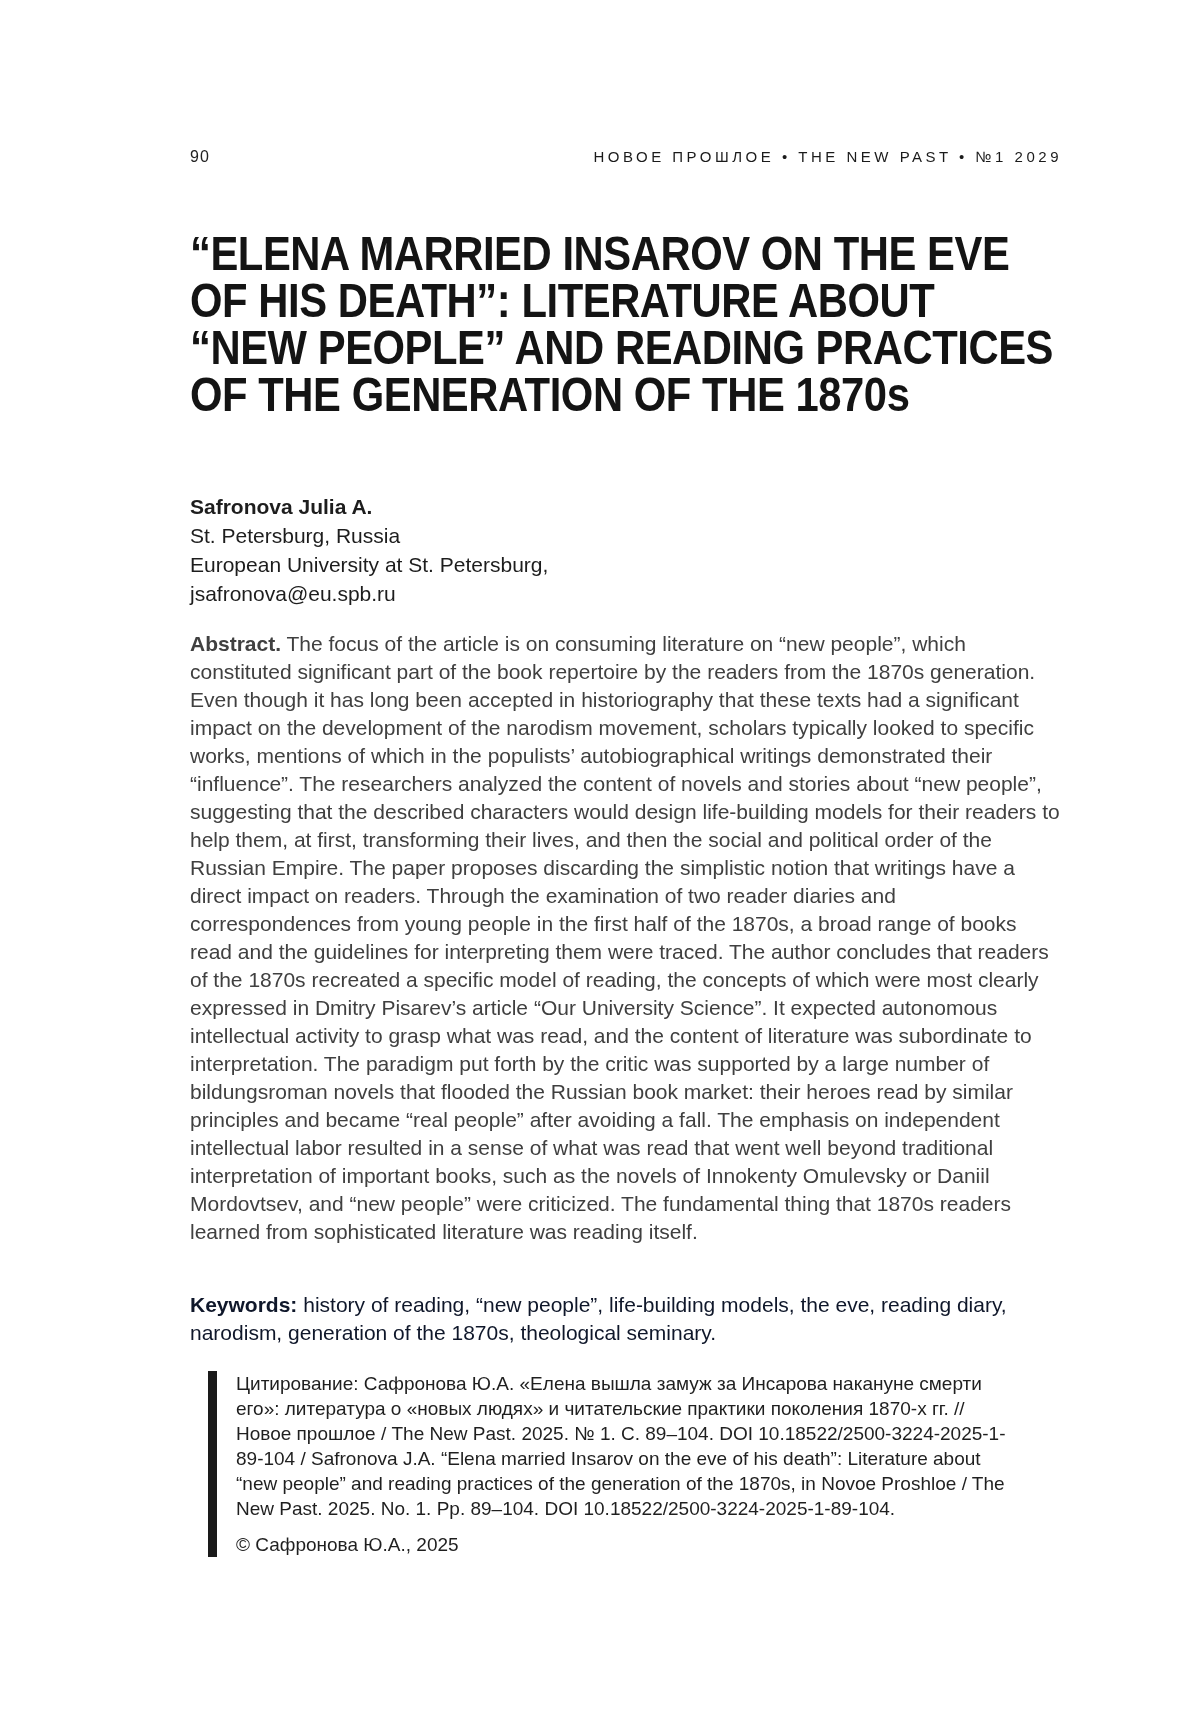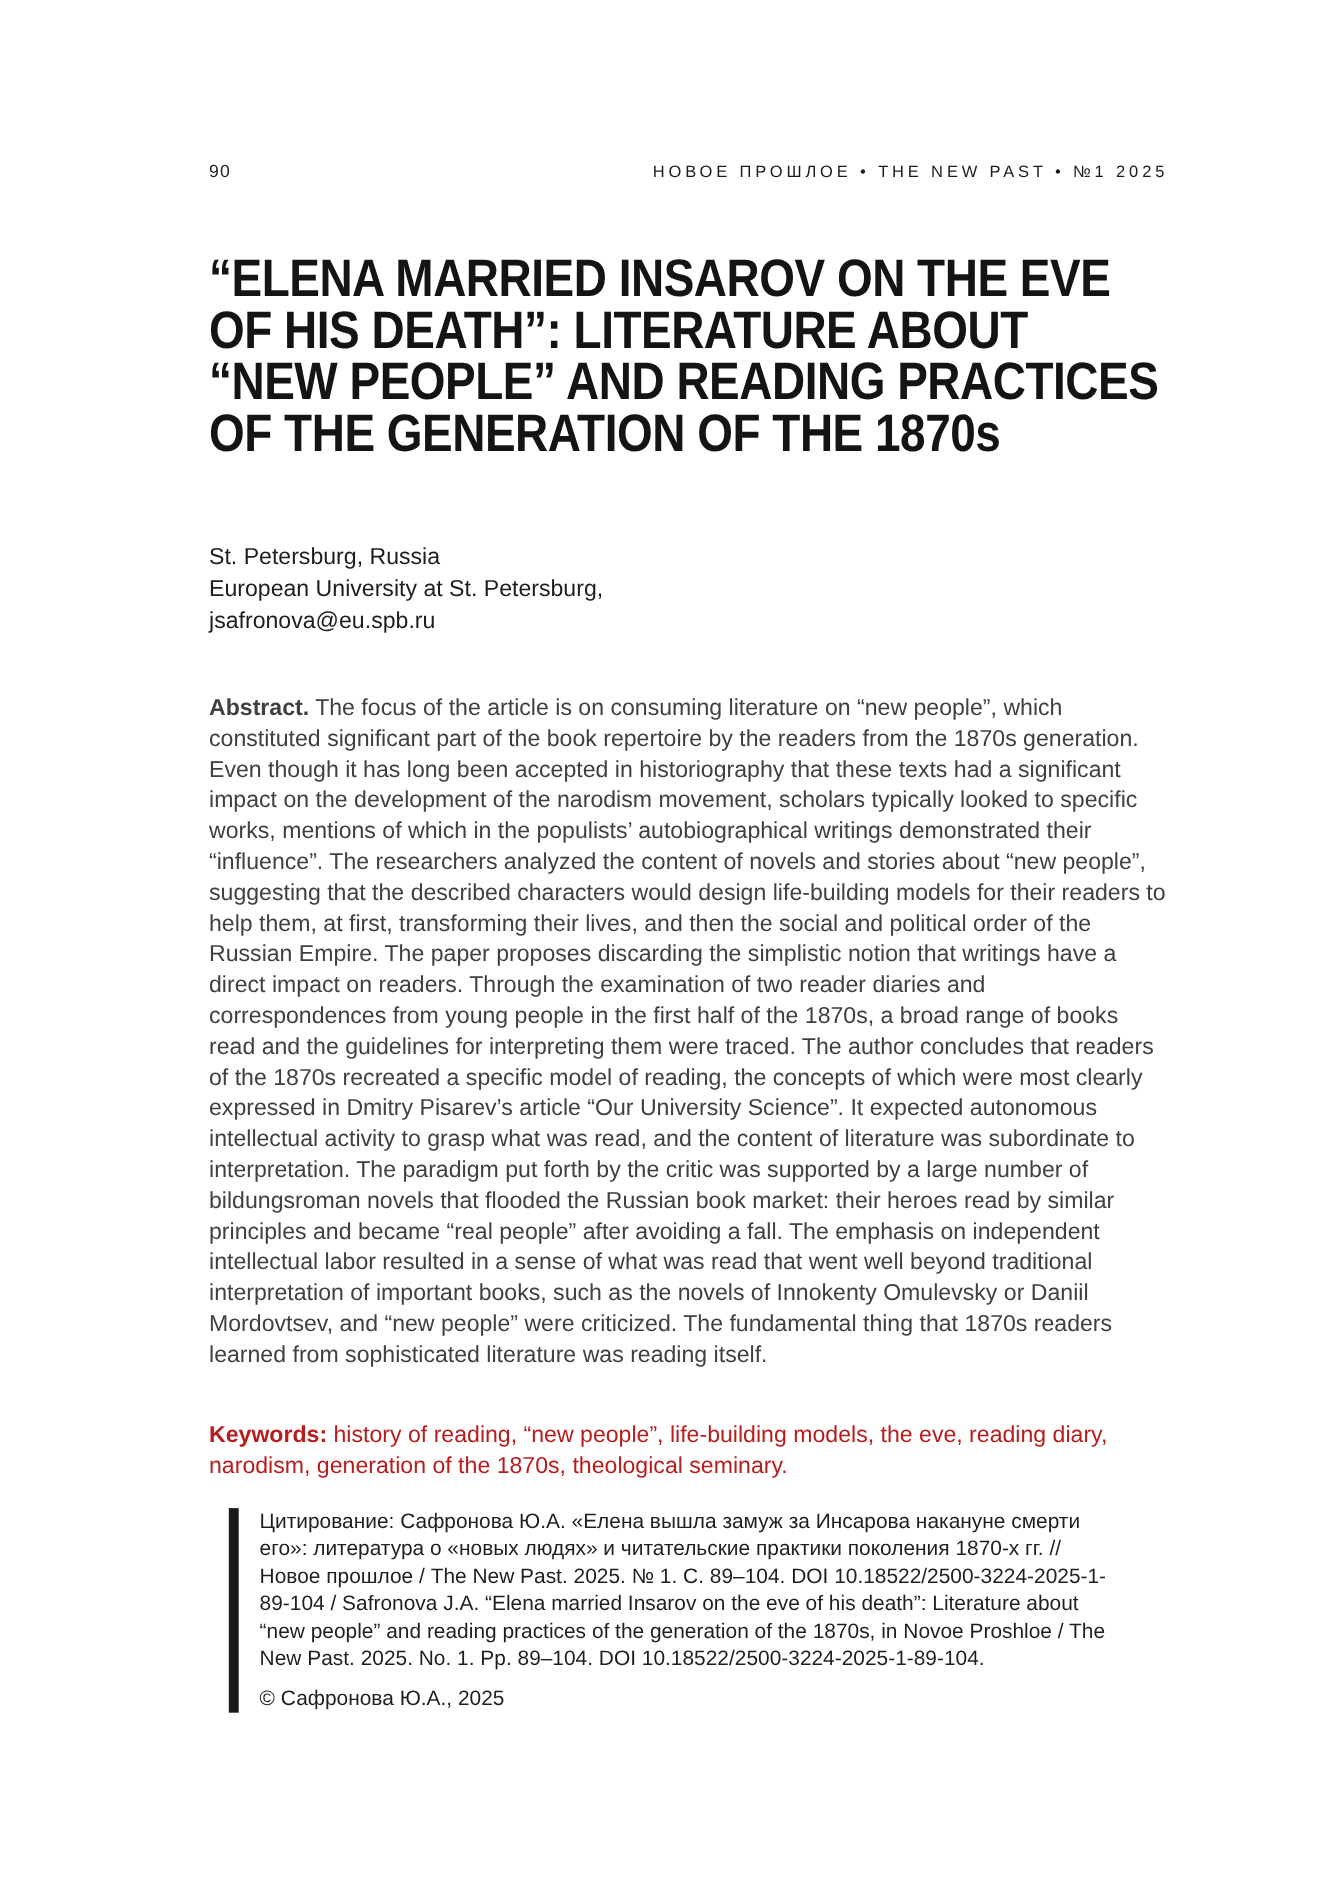--- a/index.html
+++ b/index.html
@@ -76,21 +76,21 @@
   }
   .inline-label { font-weight: 700; }
   
   .keywords-block {
     position: absolute;
     top: 1291px;
     left: 190px;
     width: 872px;
     font-size: 21px;
     line-height: 28px;
-    color: #b91c1c;
+    color: #0f172a;
   }
   
   .citation-block {
     position: absolute;
     top: 1371px;
     left: 208px;
     width: 815px;
     border-left: 9px solid #1a1a1a;
     padding-left: 19px;
     font-size: 19px;
@@ -99,31 +99,32 @@
   }
   .copyright-line { margin-top: 11px; }
 </style>
 </head>
 <body>
 
 <div class="page">
 
   <div class="running-header">
     <span class="page-number">90</span>
-    <span class="journal-line">НОВОЕ ПРОШЛОЕ • THE NEW PAST • №1 2025</span>
+    <span class="journal-line">НОВОЕ ПРОШЛОЕ • THE NEW PAST • №1 2029</span>
   </div>
 
   <div class="article-title">
     <div class="title-line">“ELENA MARRIED INSAROV ON THE EVE</div>
     <div class="title-line">OF HIS DEATH”: LITERATURE ABOUT</div>
     <div class="title-line">“NEW PEOPLE” AND READING PRACTICES</div>
     <div class="title-line">OF THE GENERATION OF THE 1870s</div>
   </div>
 
   <div class="author-block">
+    <div class="author-name">Safronova Julia A.</div>
     <div>St. Petersburg, Russia</div>
     <div>European University at St. Petersburg,</div>
     <div>jsafronova@eu.spb.ru</div>
   </div>
 
   <div class="abstract-block">
     <span class="inline-label">Abstract.</span>
     <span>The focus of the article is on consuming literature on “new people”, which constituted significant part of the book repertoire by the readers from the 1870s generation. Even though it has long been accepted in historiography that these texts had a significant impact on the development of the narodism movement, scholars typically looked to specific works, mentions of which in the populists’ autobiographical writings demonstrated their “influence”. The researchers analyzed the content of novels and stories about “new people”, suggesting that the described characters would design life-building models for their readers to help them, at first, transforming their lives, and then the social and political order of the Russian Empire. The paper proposes discarding the simplistic notion that writings have a direct impact on readers. Through the examination of two reader diaries and correspondences from young people in the first half of the 1870s, a broad range of books read and the guidelines for interpreting them were traced. The author concludes that readers of the 1870s recreated a specific model of reading, the concepts of which were most clearly expressed in Dmitry Pisarev’s article “Our University Science”. It expected autonomous intellectual activity to grasp what was read, and the content of literature was subordinate to interpretation. The paradigm put forth by the critic was supported by a large number of bildungsroman novels that flooded the Russian book market: their heroes read by similar principles and became “real people” after avoiding a fall. The emphasis on independent intellectual labor resulted in a sense of what was read that went well beyond traditional interpretation of important books, such as the novels of Innokenty Omulevsky or Daniil Mordovtsev, and “new people” were criticized. The fundamental thing that 1870s readers learned from sophisticated literature was reading itself.</span>
   </div>
 

